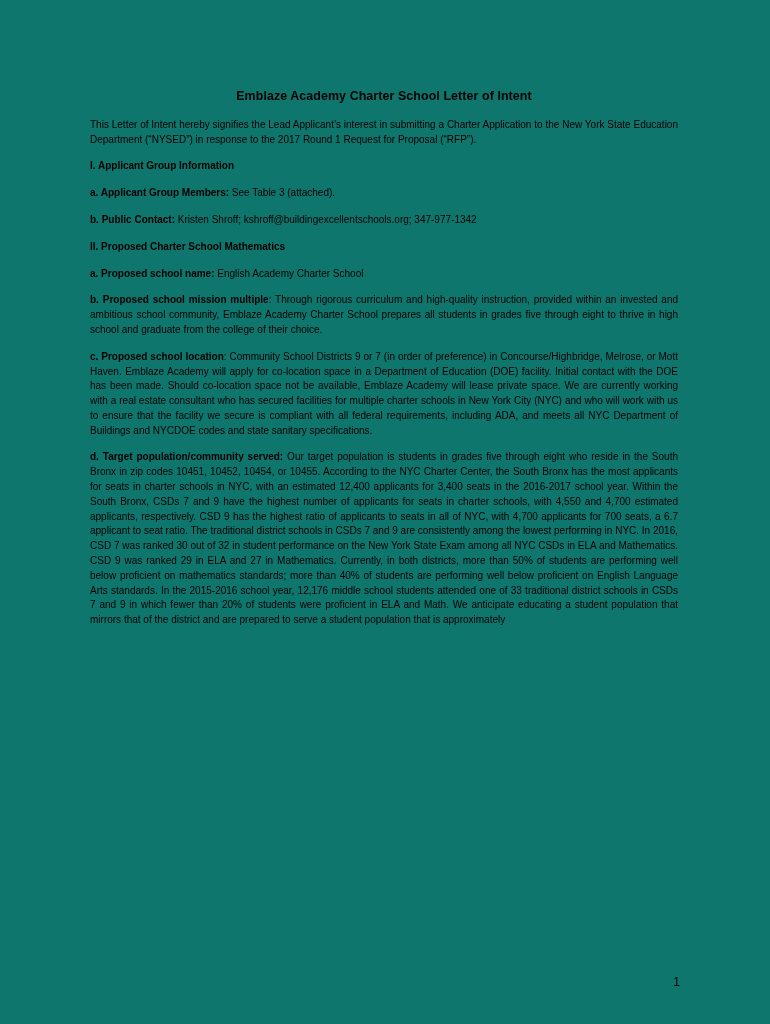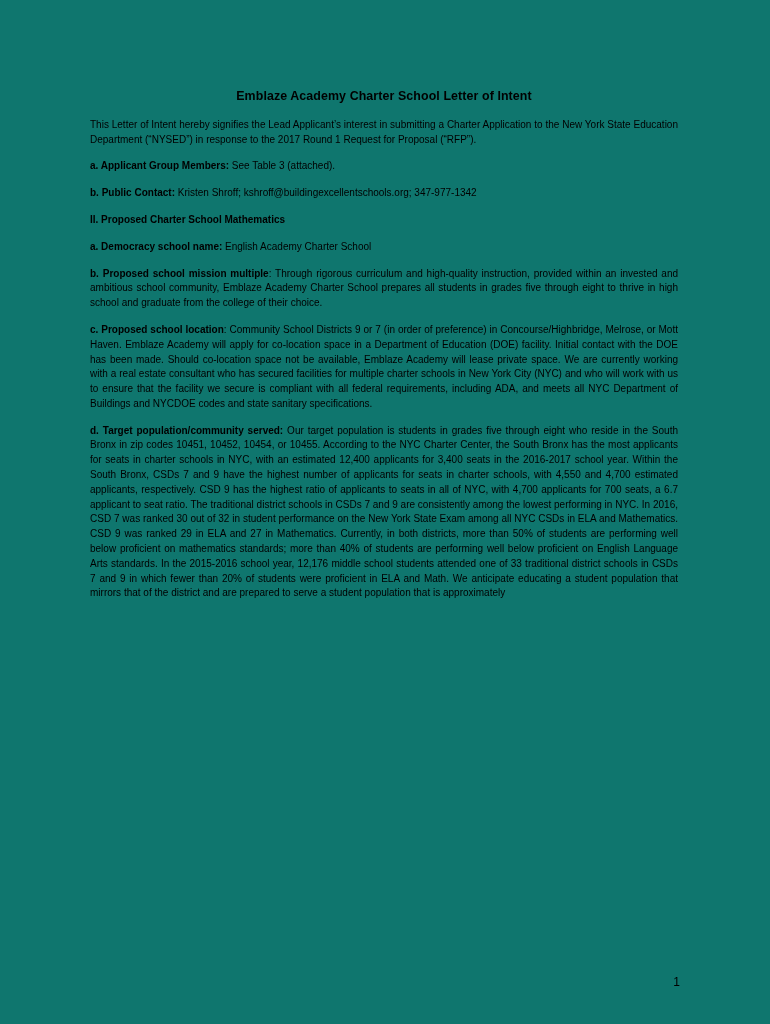--- a/index.html
+++ b/index.html
@@ -53,29 +53,30 @@
 </style>
 </head>
 <body>
 
 <div class="page">
 
   <div class="doc-title">Emblaze Academy Charter School Letter of Intent</div>
 
   <p class="para">This Letter of Intent hereby signifies the Lead Applicant’s interest in submitting a Charter Application to the New York State Education Department (“NYSED”) in response to the 2017 Round 1 Request for Proposal (“RFP”).</p>
 
+  <p class="para heading">I. Applicant Group Information</p>
 
   <p class="para"><span class="b">a. Applicant Group Members:</span><span> See Table 3 (attached).</span></p>
 
   <p class="para"><span class="b">b. Public Contact:</span><span> Kristen Shroff; kshroff@buildingexcellentschools.org; 347-977-1342</span></p>
 
 
   <p class="para heading">II. Proposed Charter School Mathematics</p>
 
-  <p class="para"><span class="b">a. Democracy school name:</span><span> English Academy Charter School</span></p>
+  <p class="para"><span class="b">a. Proposed school name:</span><span> English Academy Charter School</span></p>
 
   <p class="para"><span class="b">b.   Proposed  school  mission  multiple</span><span>: Through rigorous curriculum and high-quality instruction, provided within an invested and ambitious school community, Emblaze Academy Charter School prepares all students in grades five through eight to thrive in high school and graduate from the college of their choice.</span></p>
 
   <p class="para"><span class="b">c. Proposed school location</span><span>: Community School Districts 9 or 7 (in order of preference) in Concourse/Highbridge, Melrose, or Mott Haven. Emblaze Academy will apply for co-location space in a Department of Education (DOE) facility. Initial contact with the DOE has been made. Should co-location space not be available, Emblaze Academy will lease private space. We are currently working with a real estate consultant who has secured facilities for multiple charter schools in New York City (NYC) and who will work with us to ensure that the facility we secure is compliant with all federal requirements, including ADA, and meets all NYC Department of Buildings and NYCDOE codes and state sanitary specifications.</span></p>
 
   <p class="para"><span class="b"> d.  Target population/community served:</span><span> Our target population is students in grades five through eight who reside in the South Bronx in zip codes 10451, 10452, 10454, or 10455. According to the NYC Charter Center, the South Bronx has the most applicants for seats in charter schools in NYC, with an estimated 12,400 applicants for 3,400 seats in the 2016-2017 school year. Within the South Bronx, CSDs 7 and 9 have the highest number of applicants for seats in charter schools, with 4,550 and 4,700 estimated applicants, respectively. CSD 9 has the highest ratio of applicants to seats in all of NYC, with 4,700 applicants for 700 seats, a 6.7 applicant to seat ratio. The traditional district schools in CSDs 7 and 9 are consistently among the lowest performing in NYC. In 2016, CSD 7 was ranked 30 out of 32 in student performance on the New York State Exam among all NYC CSDs in ELA and Mathematics. CSD 9 was ranked 29 in ELA and 27 in Mathematics. Currently, in both districts, more than 50% of students are performing well below proficient on mathematics standards; more than 40% of students are performing well below proficient on English Language Arts standards. In the 2015-2016 school year, 12,176 middle school students attended one of 33 traditional district schools in CSDs 7 and 9 in which fewer than 20% of students were proficient in ELA and Math. We anticipate educating a student population that mirrors that of the district and are prepared to serve a student population that is approximately</span></p>
 
   <div class="page-number">1</div>
 
 </div>

